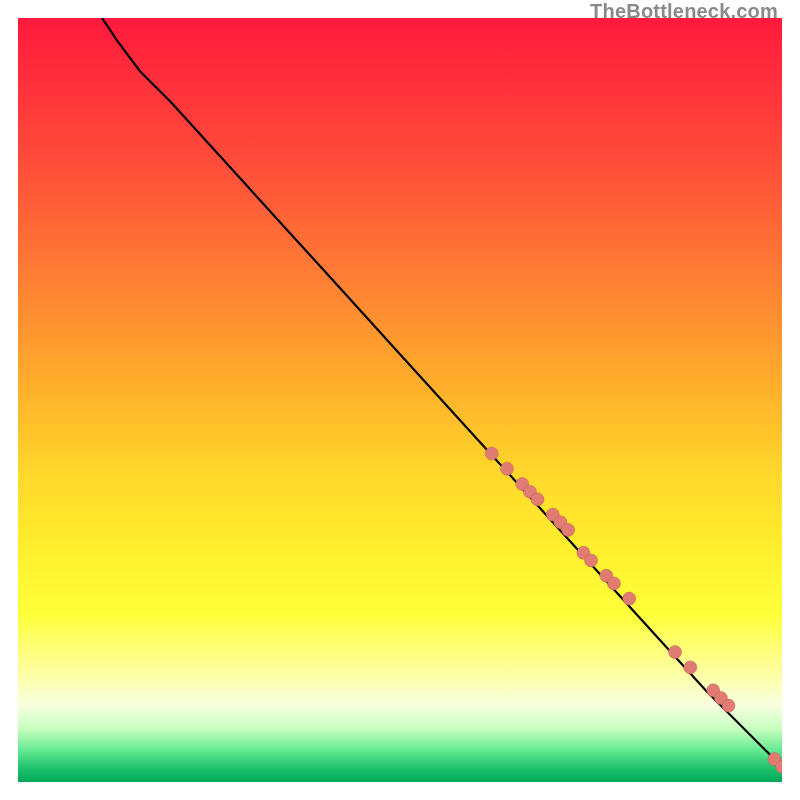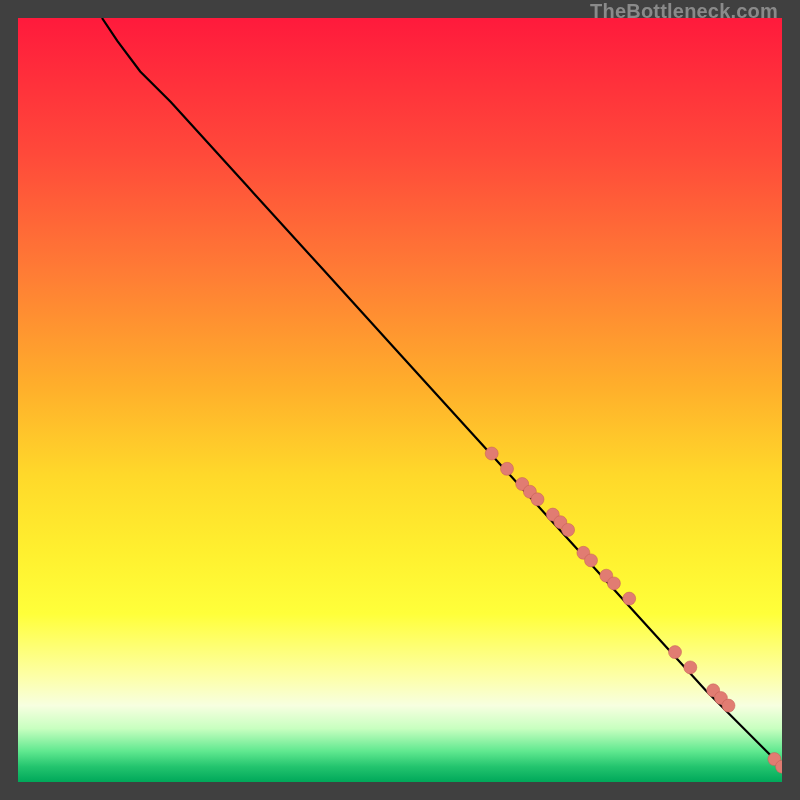--- a/index.html
+++ b/index.html
@@ -8,21 +8,21 @@
     width: 800px;
     height: 800px;
     background: #000;
     font-family: Arial, Helvetica, sans-serif;
     overflow: hidden;
   }
   .stage {
     position: relative;
     width: 800px;
     height: 800px;
-    background: #404040;
+    background: #ffffff;
   }
   .plot {
     position: absolute;
     left: 18px;
     top: 18px;
     width: 764px;
     height: 764px;
     background: linear-gradient(
       to bottom,
       #ff1a3c 0%,

